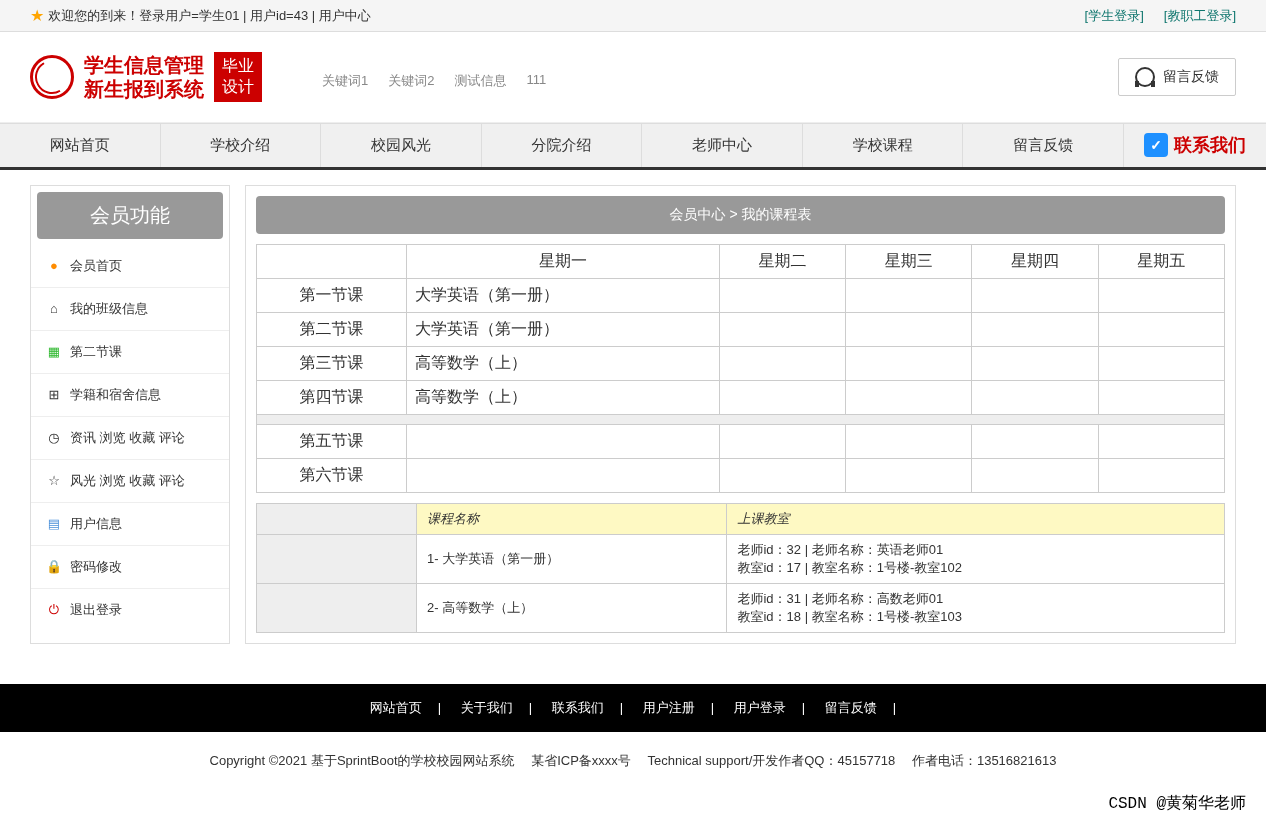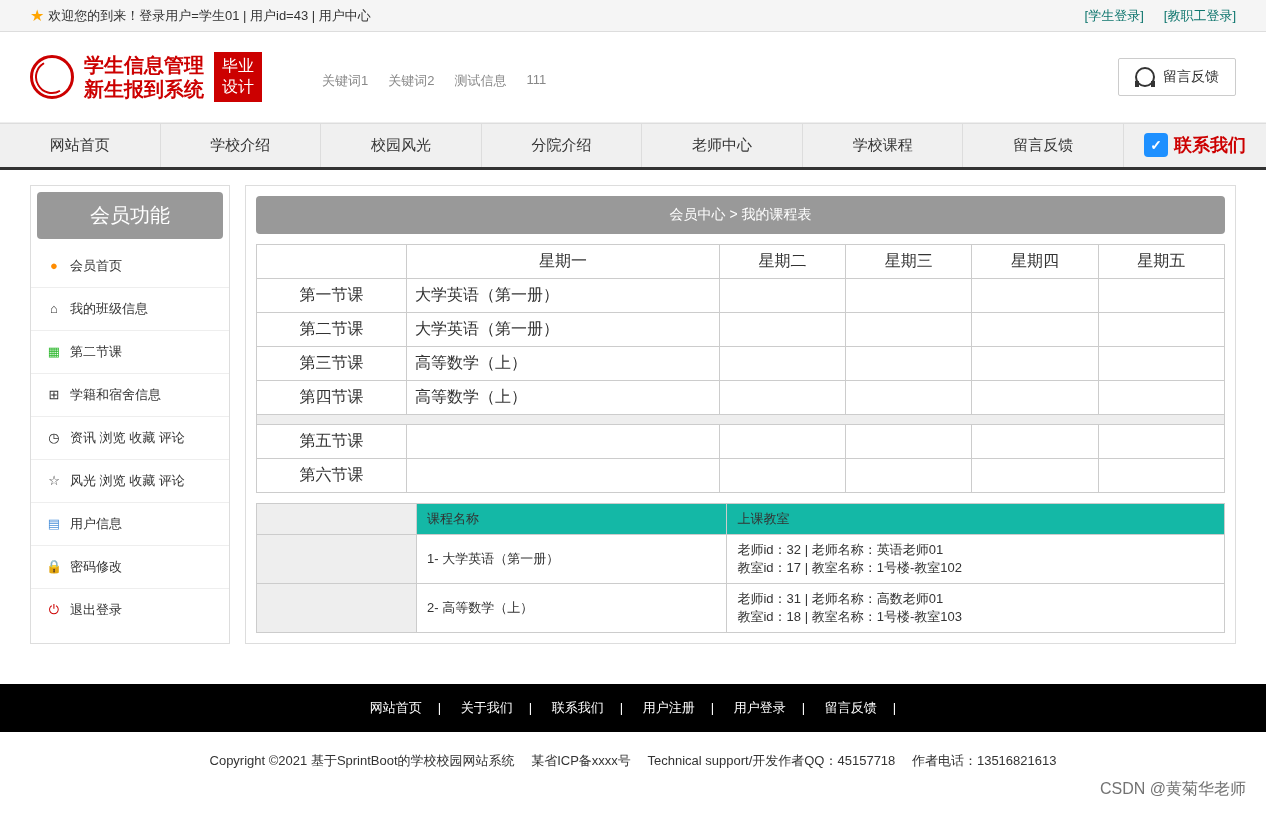--- a/index.html
+++ b/index.html
@@ -51,29 +51,29 @@
     .content-header { background: #999; color: #fff; text-align: center; padding: 10px; font-size: 14px; border-radius: 4px; }
     
     .schedule-table { width: 100%; border-collapse: collapse; margin-top: 10px; }
     .schedule-table th, .schedule-table td { border: 1px solid #ccc; padding: 6px 8px; text-align: left; font-size: 16px; }
     .schedule-table th { text-align: center; font-weight: normal; background: #fff; }
     .schedule-table .period-col { text-align: center; width: 150px; }
     .spacer-row td { background: #eee; height: 10px; padding: 0; }
     
     .course-info-table { width: 100%; border-collapse: collapse; margin-top: 10px; }
     .course-info-table td { border: 1px solid #ccc; padding: 6px 10px; font-size: 13px; }
-    .course-info-table .label-row { background: #14b8a6; }
+    .course-info-table .label-row { background: #fef9c3; font-style: italic; }
     .course-info-table .indent-col { width: 160px; background: #eee; }
     
     .footer-nav { background: #000; color: #fff; text-align: center; padding: 15px 0; margin-top: 25px; font-size: 13px; }
     .footer-nav span { padding: 0 8px; }
     
     .copyright { text-align: center; padding: 20px 0; font-size: 13px; color: #333; }
     
-    .watermark { position: fixed; bottom: 30px; right: 20px; color: #737373; font-size: 16px; }
+    .watermark { position: fixed; bottom: 16px; right: 20px; color: #000000; font-size: 16px; font-family: Liberation Mono, monospace; }
   </style>
 </head>
 <body>
 
 <div class="top-bar">
   <div class="top-bar-left">
     <span class="star-icon">★</span>
     <span>欢迎您的到来！登录用户=学生01 | 用户id=43 | 用户中心</span>
   </div>
   <div class="top-bar-right">

